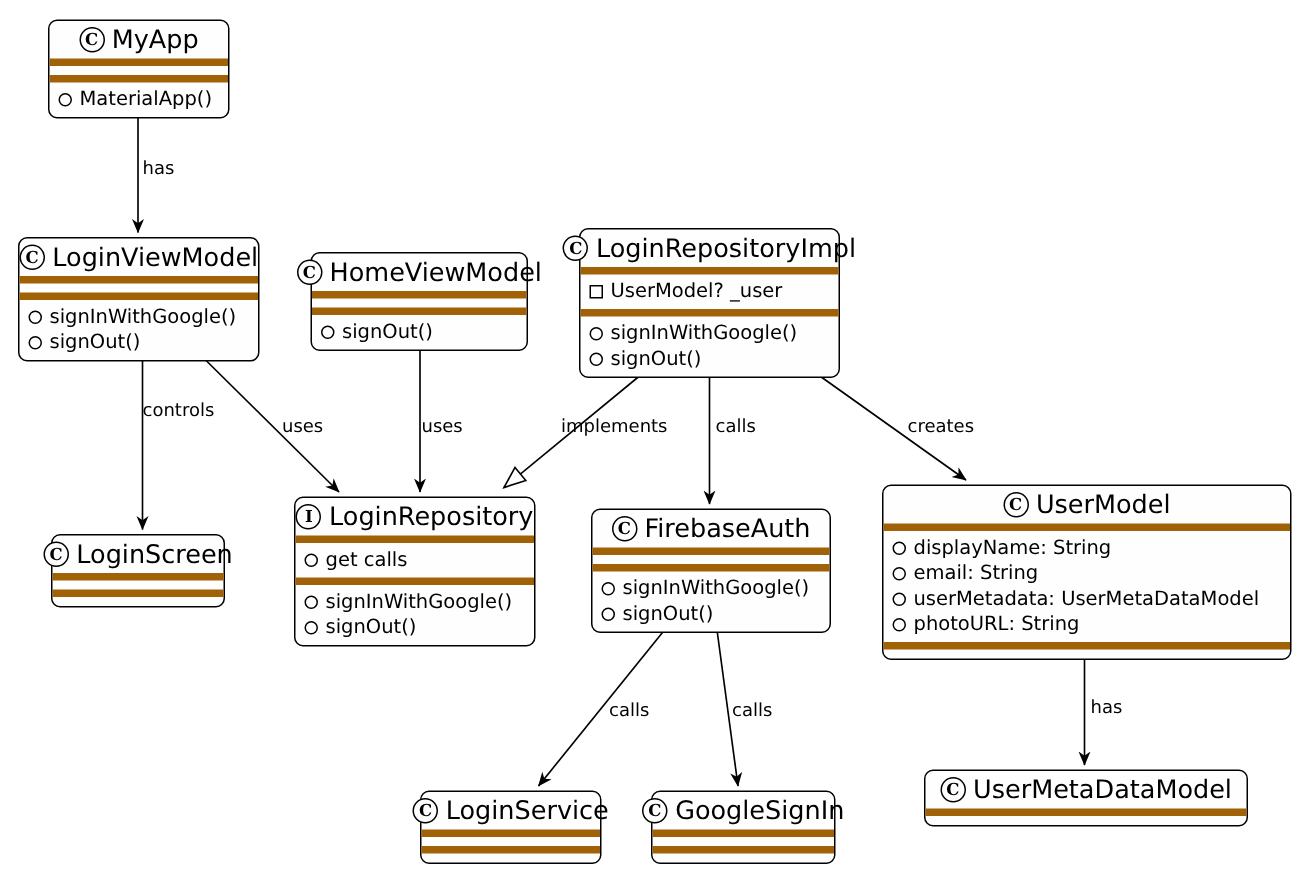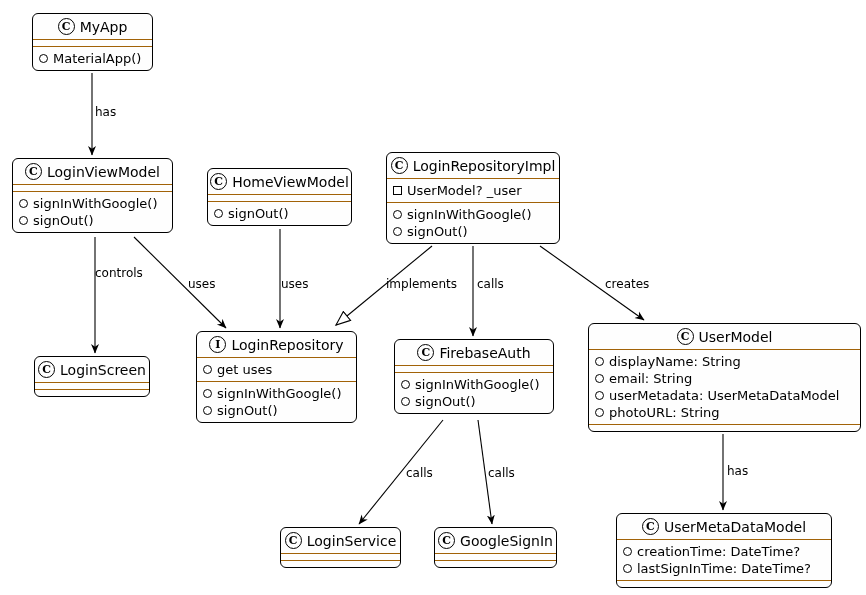--- a/index.html
+++ b/index.html
@@ -6,26 +6,26 @@
   .canvas {
     position:relative; width:866px; height:595px; background:#ffffff;
     font-family:"DejaVu Sans","Liberation Sans",sans-serif; color:#000;
     overflow:hidden;
   }
   .edges { position:absolute; left:0; top:0; width:866px; height:595px; }
   .uml-class {
     position:absolute; background:#fefefe; border:1.5px solid #000;
     border-radius:6px; font-size:13px; line-height:16px; box-sizing:border-box;
   }
-  .uml-class > div + div { border-top:1px solid #a16207; }
+  .uml-class > div + div { border-top:5px solid #a16207; }
   .uml-title {
     display:flex; align-items:center; justify-content:center; gap:5px;
     padding:4px 6px; white-space:nowrap;
   }
-  .uml-title .cname { font-size:14px; }
+  .uml-title .cname { font-size:17px; }
   .uml-title.italic .cname { }
   .spot {
     width:15px; height:15px; border:1.5px solid #000; border-radius:50%;
     display:flex; align-items:center; justify-content:center;
     font-family:"DejaVu Serif","Liberation Serif",serif; font-weight:bold;
     font-size:11px; line-height:11px; flex:0 0 auto; background:#fefefe;
   }
   .sec { padding:3px 6px; }
   .sec.empty { height:6px; padding:0; }
   .member { display:flex; align-items:center; gap:5px; line-height:17px; white-space:nowrap; }
@@ -59,21 +59,21 @@
       <path d="M443,420 L359,524" marker-end="url(#arrowhead)"></path>
       <path d="M478,420 L492,524" marker-end="url(#arrowhead)"></path>
       <path d="M723,434 L723,510" marker-end="url(#arrowhead)"></path>
     </g>
   </svg>
 
   <div class="edge-label" style="left:95px;top:105px">has</div>
   <div class="edge-label" style="left:95px;top:266px">controls</div>
   <div class="edge-label" style="left:188px;top:277px">uses</div>
   <div class="edge-label" style="left:281px;top:277px">uses</div>
-  <div class="edge-label" style="left:386px;top:277px">implements</div>
+  <div class="edge-label" style="left:374px;top:277px">implements</div>
   <div class="edge-label" style="left:477px;top:277px">calls</div>
   <div class="edge-label" style="left:605px;top:277px">creates</div>
   <div class="edge-label" style="left:406px;top:466px">calls</div>
   <div class="edge-label" style="left:488px;top:466px">calls</div>
   <div class="edge-label" style="left:727px;top:464px">has</div>
 
   <div class="uml-class" style="left:32px;top:13px;width:121px">
     <div class="uml-title">
       <span class="spot">C</span>
       <span class="cname">MyApp</span>
@@ -143,21 +143,21 @@
   </div>
 
   <div class="uml-class" style="left:196px;top:331px;width:161px">
     <div class="uml-title italic">
       <span class="spot">I</span>
       <span class="cname">LoginRepository</span>
     </div>
     <div class="sec">
       <div class="member">
         <span class="micon circle"></span>
-        <span>get uses</span>
+        <span>get calls</span>
       </div>
     </div>
     <div class="sec">
       <div class="member">
         <span class="micon circle"></span>
         <span>signInWithGoogle()</span>
       </div>
       <div class="member">
         <span class="micon circle"></span>
         <span>signOut()</span>
@@ -234,26 +234,16 @@
     </div>
     <div class="sec empty"></div>
     <div class="sec empty"></div>
   </div>
 
   <div class="uml-class" style="left:616px;top:513px;width:216px">
     <div class="uml-title">
       <span class="spot">C</span>
       <span class="cname">UserMetaDataModel</span>
     </div>
-    <div class="sec">
-      <div class="member">
-        <span class="micon circle"></span>
-        <span>creationTime: DateTime?</span>
-      </div>
-      <div class="member">
-        <span class="micon circle"></span>
-        <span>lastSignInTime: DateTime?</span>
-      </div>
-    </div>
     <div class="sec empty"></div>
   </div>
 
 </div>
 
 </body></html>

